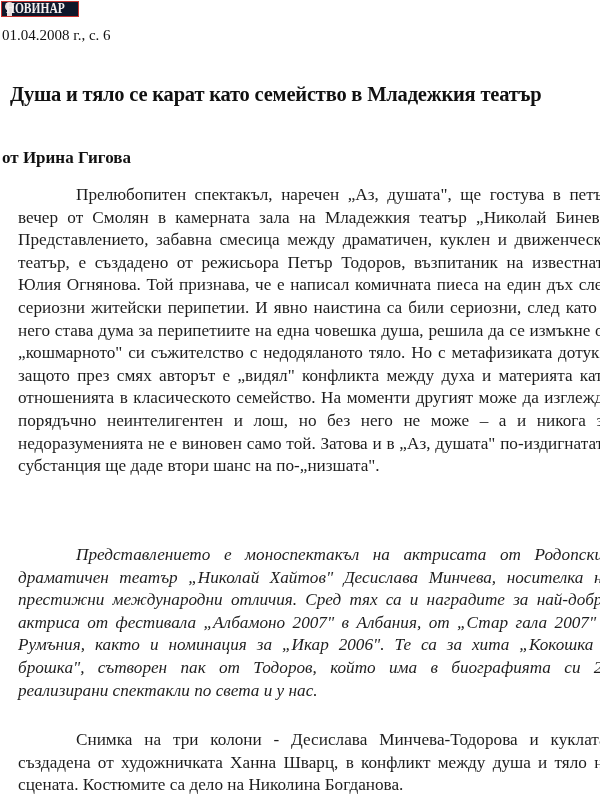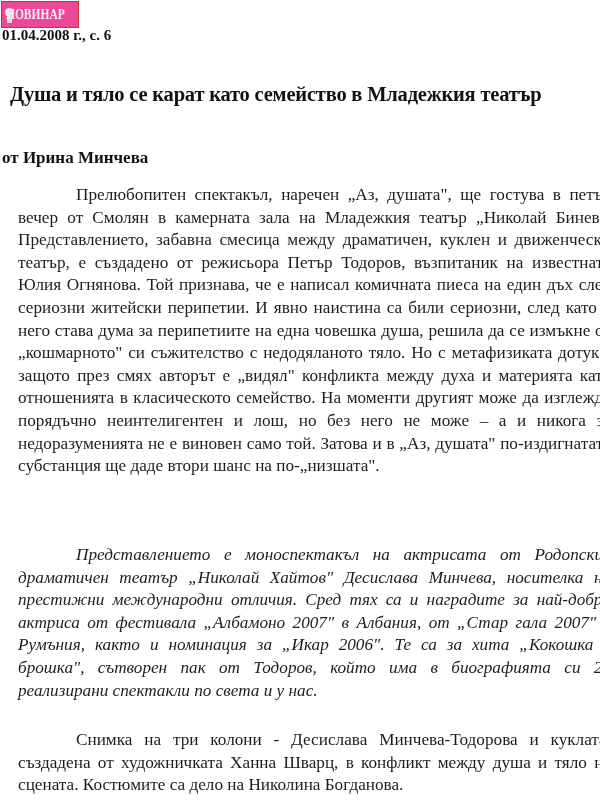--- a/index.html
+++ b/index.html
@@ -13,22 +13,22 @@
       overflow: hidden;
       position: relative;
       font-family: "Liberation Serif", "DejaVu Serif", serif;
       color: #1a1a1a;
     }
     .logo {
       position: absolute;
       left: 1px;
       top: 1px;
       width: 78px;
-      height: 27px;
-      background: #ec4899;
+      height: 16px;
+      background: #0f172a;
       border: 1px solid #c8322f;
       box-sizing: border-box;
       display: flex;
       align-items: center;
       overflow: hidden;
     }
     .logo-mark {
       width: 12px;
       height: 18px;
       margin-left: 2px;
@@ -58,21 +58,21 @@
       letter-spacing: 0px;
       transform: scaleX(0.82);
       transform-origin: left center;
       white-space: nowrap;
       line-height: 1;
     }
     .issue {
       position: absolute;
       left: 2px;
       top: 27px;
-      font-weight: bold;
+      font-weight: normal;
       font-size: 15px;
       color: #111;
     }
     .headline {
       position: absolute;
       left: 2px;
       top: 75px;
       width: 598px;
       font-weight: bold;
       font-size: 20.5px;
@@ -110,19 +110,19 @@
 
 <div class="logo">
   <span class="logo-mark"></span>
   <span class="logo-text">НОВИНАР</span>
 </div>
 
 <div class="issue">01.04.2008 г., с. 6</div>
 
 <h1 class="headline" style="margin:8px;">Душа и тяло се карат като семейство в Младежкия театър</h1>
 
-<div class="byline">от Ирина Минчева</div>
+<div class="byline">от Ирина Гигова</div>
 
 <p id="p1" class="body-text indent">Прелюбопитен спектакъл, наречен „Аз, душата", ще гостува в петък вечер от Смолян в камерната зала на Младежкия театър „Николай Бинев". Представлението, забавна смесица между драматичен, куклен и движенчески театър, е създадено от режисьора Петър Тодоров, възпитаник на известната Юлия Огнянова. Той признава, че е написал комичната пиеса на един дъх след сериозни житейски перипетии. И явно наистина са били сериозни, след като в него става дума за перипетиите на една човешка душа, решила да се измъкне от „кошмарното" си съжителство с недодяланото тяло. Но с метафизиката дотук - защото през смях авторът е „видял" конфликта между духа и материята като отношенията в класическото семейство. На моменти другият може да изглежда порядъчно неинтелигентен и лош, но без него не може – а и никога за недоразуменията не е виновен само той. Затова и в „Аз, душата" по-издигнатата субстанция ще даде втори шанс на по-„низшата".</p>
 
 <p id="p2" class="body-text indent">Представлението е моноспектакъл на актрисата от Родопския драматичен театър „Николай Хайтов" Десислава Минчева, носителка на престижни международни отличия. Сред тях са и наградите за най-добра актриса от фестивала „Албамоно 2007" в Албания, от „Стар гала 2007" в Румъния, както и номинация за „Икар 2006". Те са за хита „Кокошка с брошка", сътворен пак от Тодоров, който има в биографията си 25 реализирани спектакли по света и у нас.</p>
 
 <p id="p3" class="body-text indent">Снимка на три колони - Десислава Минчева-Тодорова и куклата, създадена от художничката Ханна Шварц, в конфликт между душа и тяло на сцената. Костюмите са дело на Николина Богданова.</p>
 
 </body></html>

